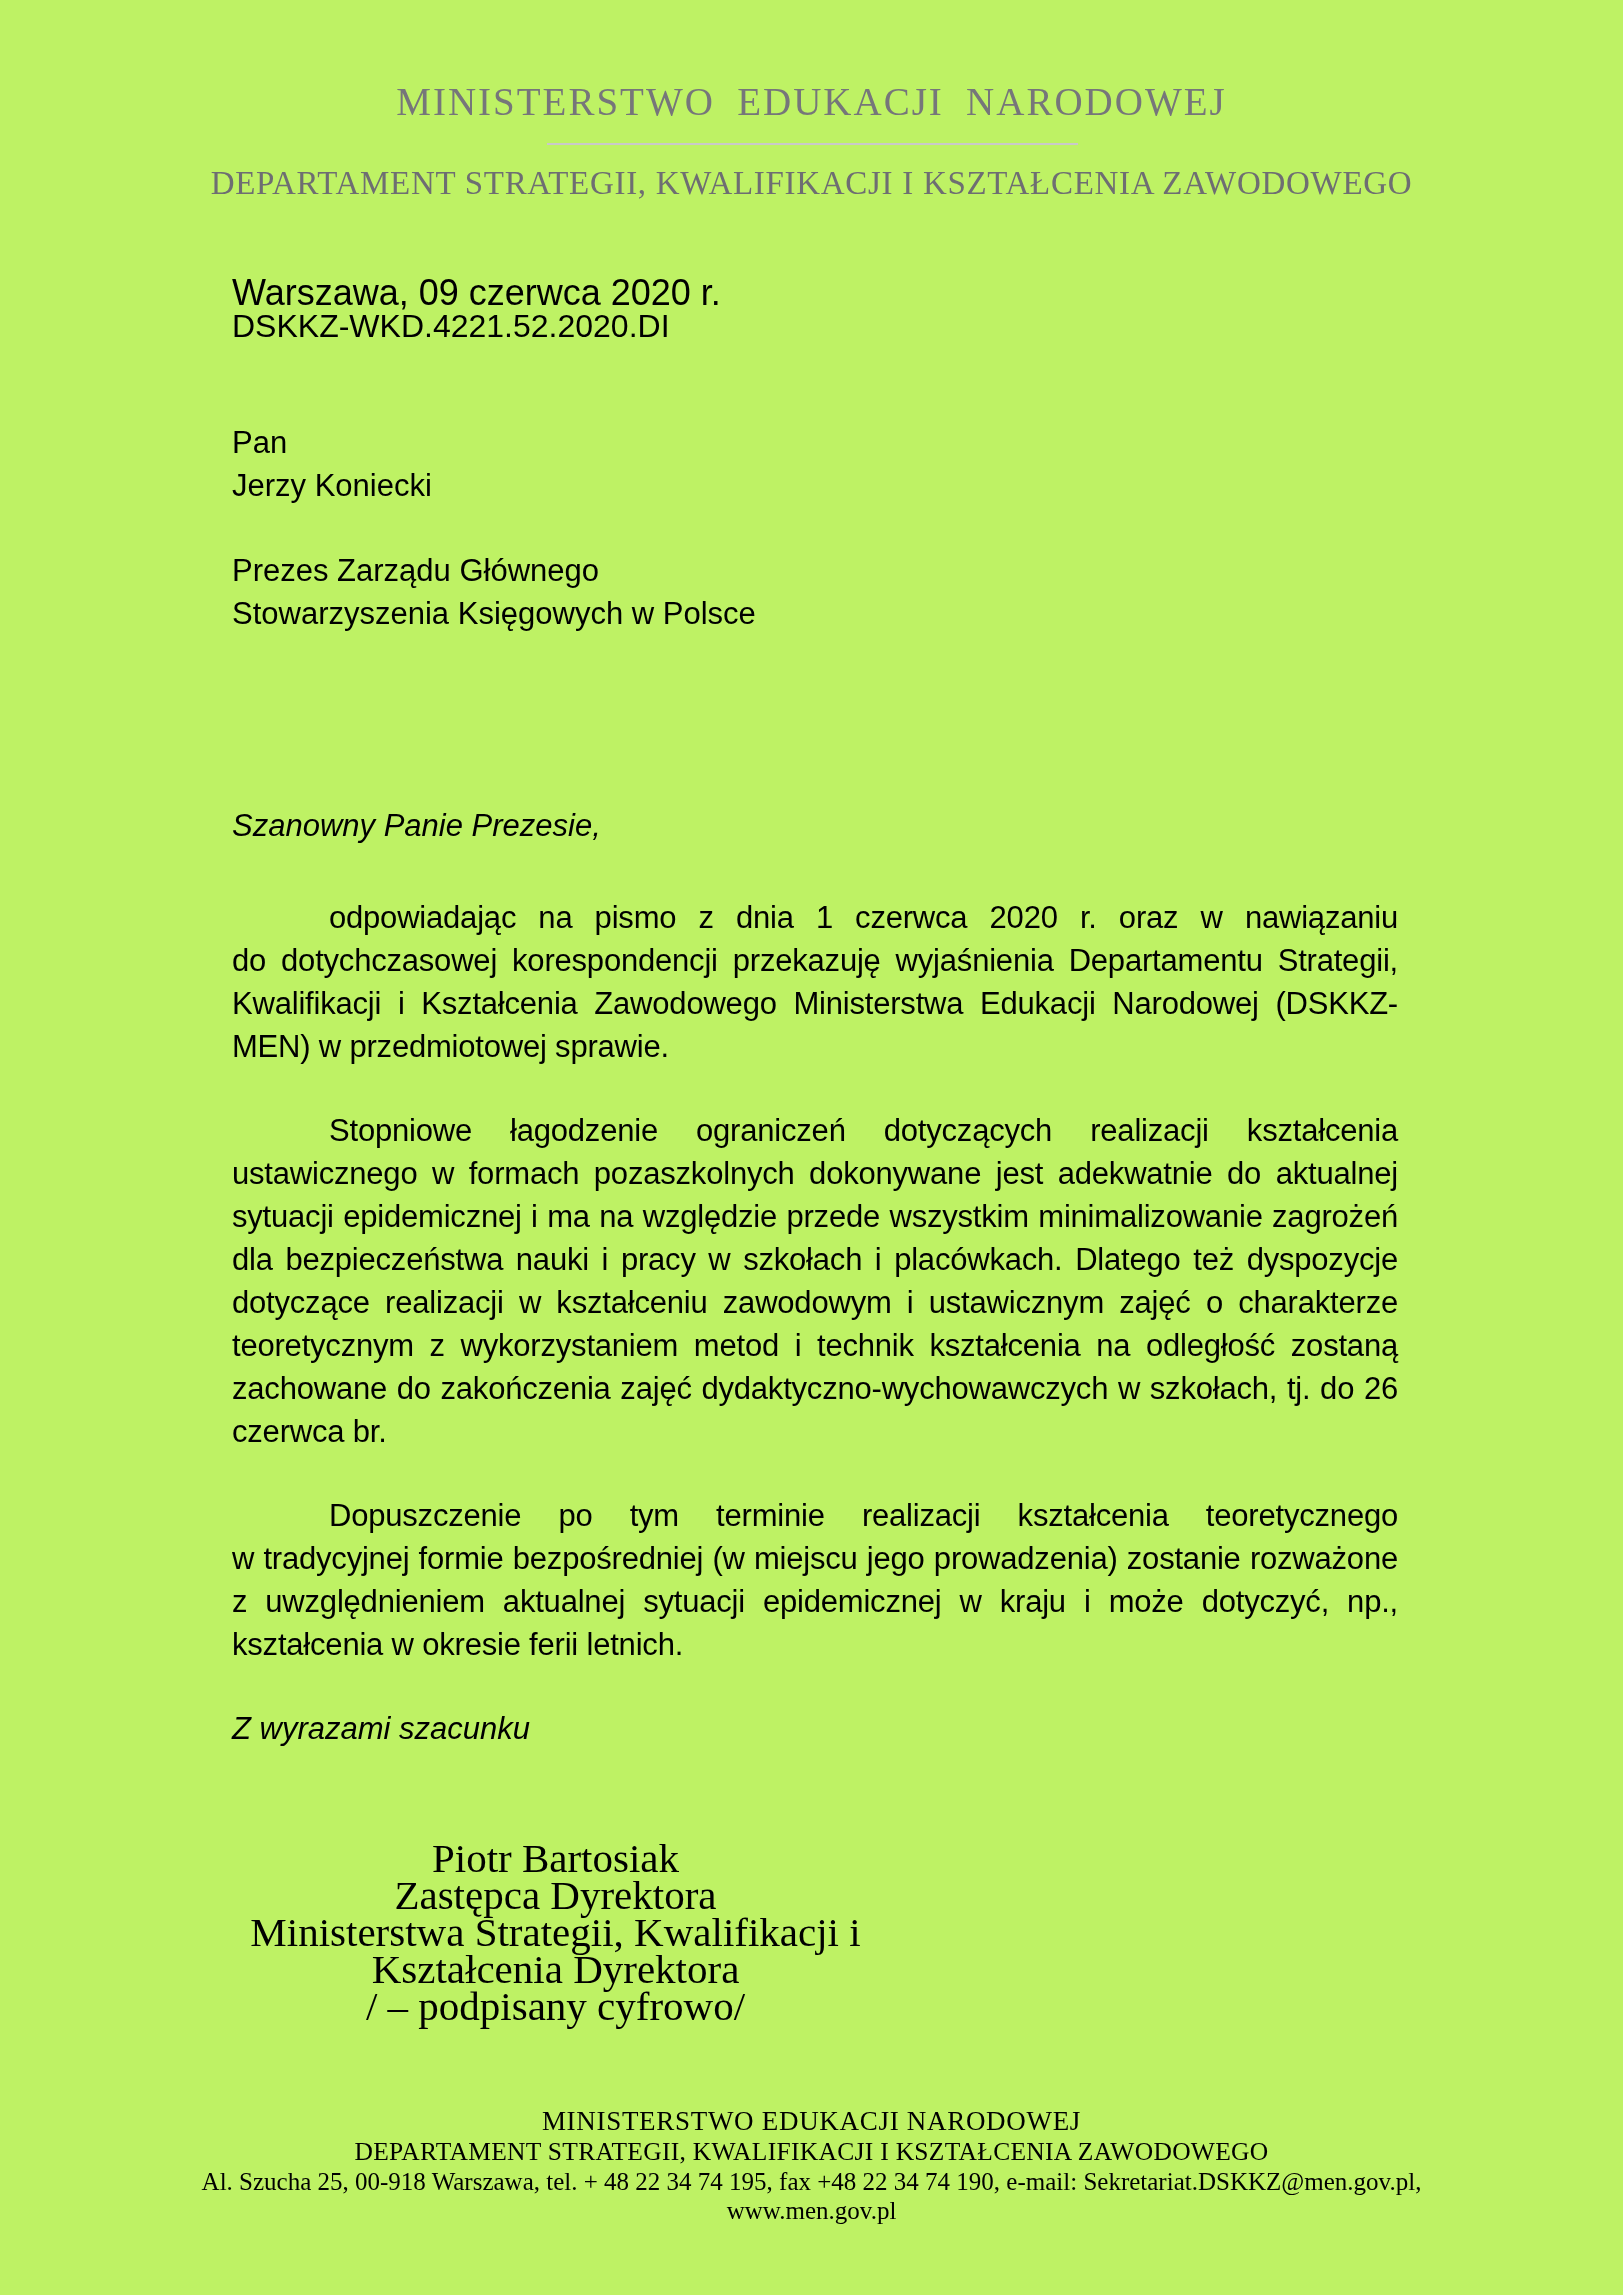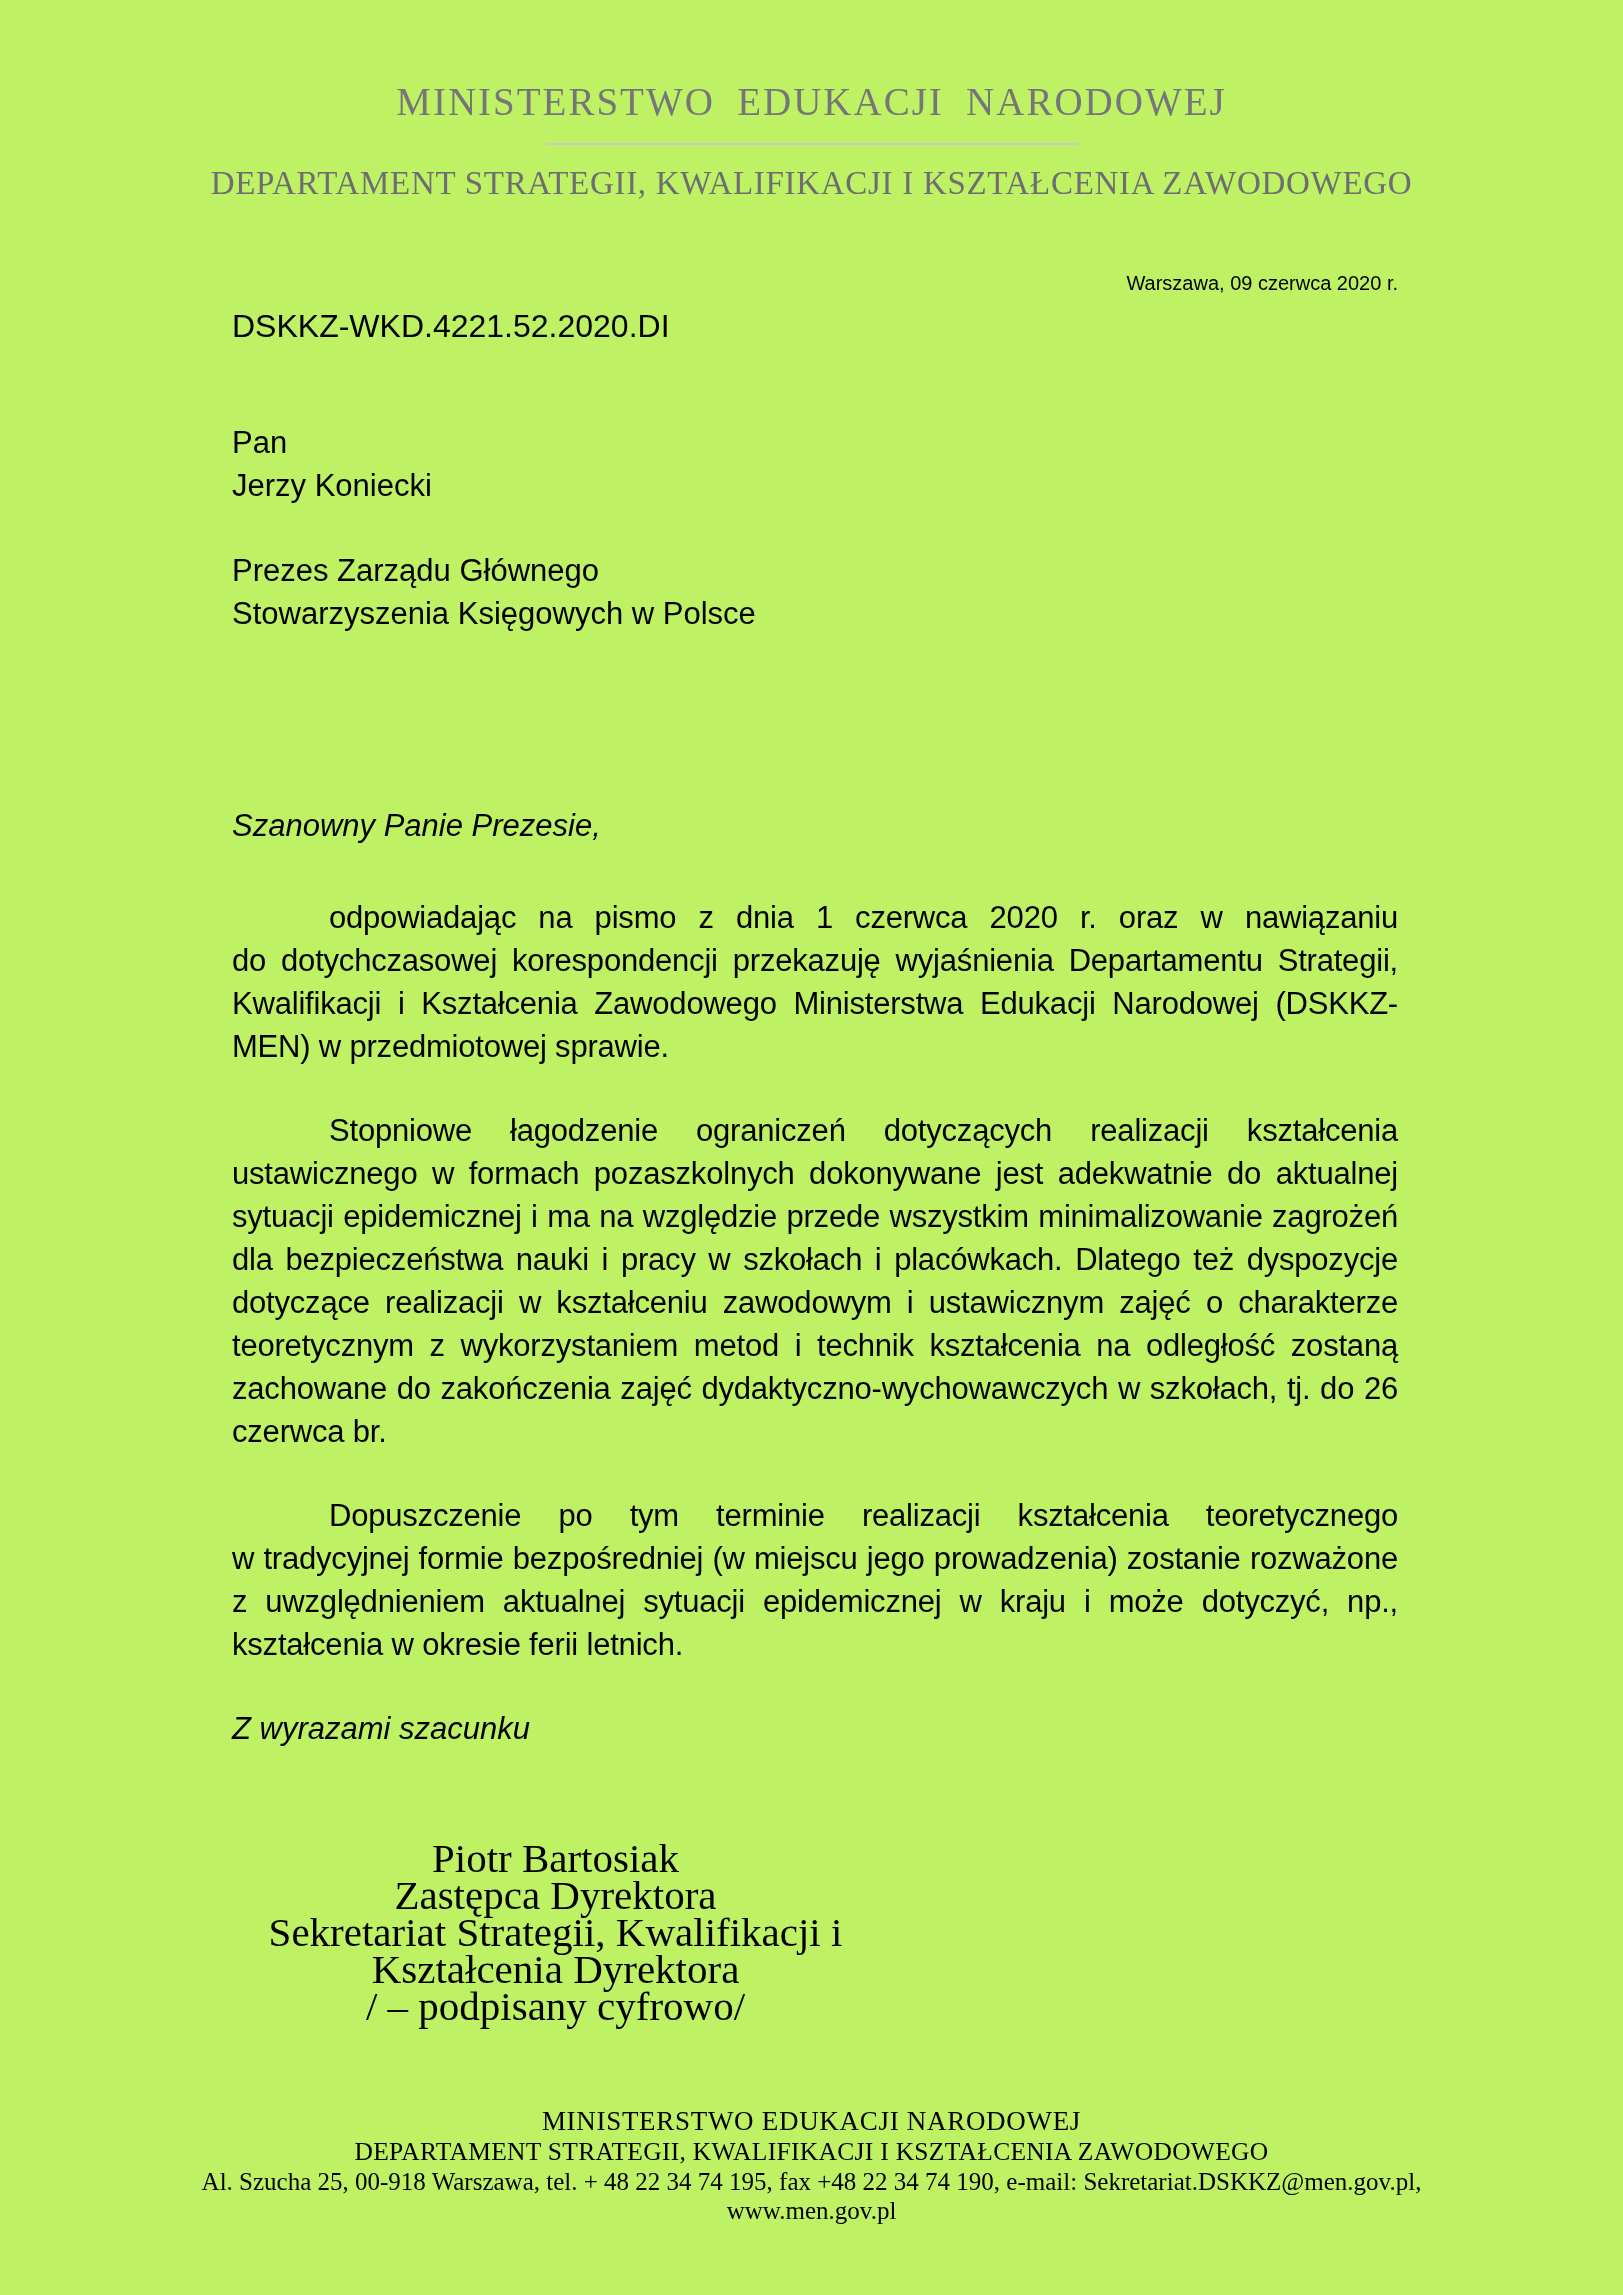--- a/index.html
+++ b/index.html
@@ -31,21 +31,21 @@
     text-align: center;
     font-family: "Liberation Serif", serif;
     font-size: 33px; color: #6e6e72;
     letter-spacing: 0.7px;
     white-space: nowrap;
   }
 
   
   .dateline {
     position: absolute; top: 272px; left: 232px; width: 1166px;
-    text-align: right; font-size: 20px;
+    text-align: left; font-size: 36px;
   }
   .refline {
     position: absolute; top: 308px; left: 232px;
     font-size: 32px;
   }
 
   
   .recipient-name {
     position: absolute; top: 421px; left: 232px;
     font-size: 31px; line-height: 43px;
@@ -120,21 +120,21 @@
     <div class="salutation">Szanowny Panie Prezesie,</div>
     <div class="para">odpowiadając na pismo z dnia 1 czerwca 2020 r. oraz w nawiązaniu do&nbsp;dotychczasowej korespondencji przekazuję wyjaśnienia Departamentu Strategii, Kwalifikacji i Kształcenia Zawodowego Ministerstwa Edukacji Narodowej (DSKKZ-MEN) w przedmiotowej sprawie.</div>
     <div class="para">Stopniowe łagodzenie ograniczeń dotyczących realizacji kształcenia ustawicznego w formach pozaszkolnych dokonywane jest adekwatnie do&nbsp;aktualnej sytuacji epidemicznej i ma na względzie przede wszystkim minimalizowanie zagrożeń dla bezpieczeństwa nauki i pracy w szkołach i&nbsp;placówkach. Dlatego też dyspozycje dotyczące realizacji w kształceniu zawodowym i ustawicznym zajęć o charakterze teoretycznym z wykorzystaniem metod i technik kształcenia na odległość zostaną zachowane do zakończenia zajęć dydaktyczno-wychowawczych w szkołach, tj. do 26 czerwca br.</div>
     <div class="para">Dopuszczenie po tym terminie realizacji kształcenia teoretycznego w&nbsp;tradycyjnej formie bezpośredniej (w miejscu jego prowadzenia) zostanie rozważone z&nbsp;uwzględnieniem aktualnej sytuacji epidemicznej w kraju i może dotyczyć, np., kształcenia w okresie ferii letnich.</div>
     <div class="closing">Z wyrazami szacunku</div>
   </div>
 
   <div class="signature">
     <div>Piotr Bartosiak</div>
     <div>Zastępca Dyrektora</div>
-    <div>Sekretariat Strategii, Kwalifikacji i</div>
+    <div>Ministerstwa Strategii, Kwalifikacji i</div>
     <div>Kształcenia Dyrektora</div>
     <div>/ – podpisany cyfrowo/</div>
   </div>
 
   <div class="footer">
     <div class="footer-l1">MINISTERSTWO EDUKACJI NARODOWEJ</div>
     <div class="footer-l2">DEPARTAMENT STRATEGII, KWALIFIKACJI I KSZTAŁCENIA ZAWODOWEGO</div>
     <div class="footer-l3">Al. Szucha 25, 00-918 Warszawa, tel. + 48 22 34 74 195, fax +48 22 34 74 190, e-mail: Sekretariat.DSKKZ@men.gov.pl,</div>
     <div class="footer-l4">www.men.gov.pl</div>
   </div>

